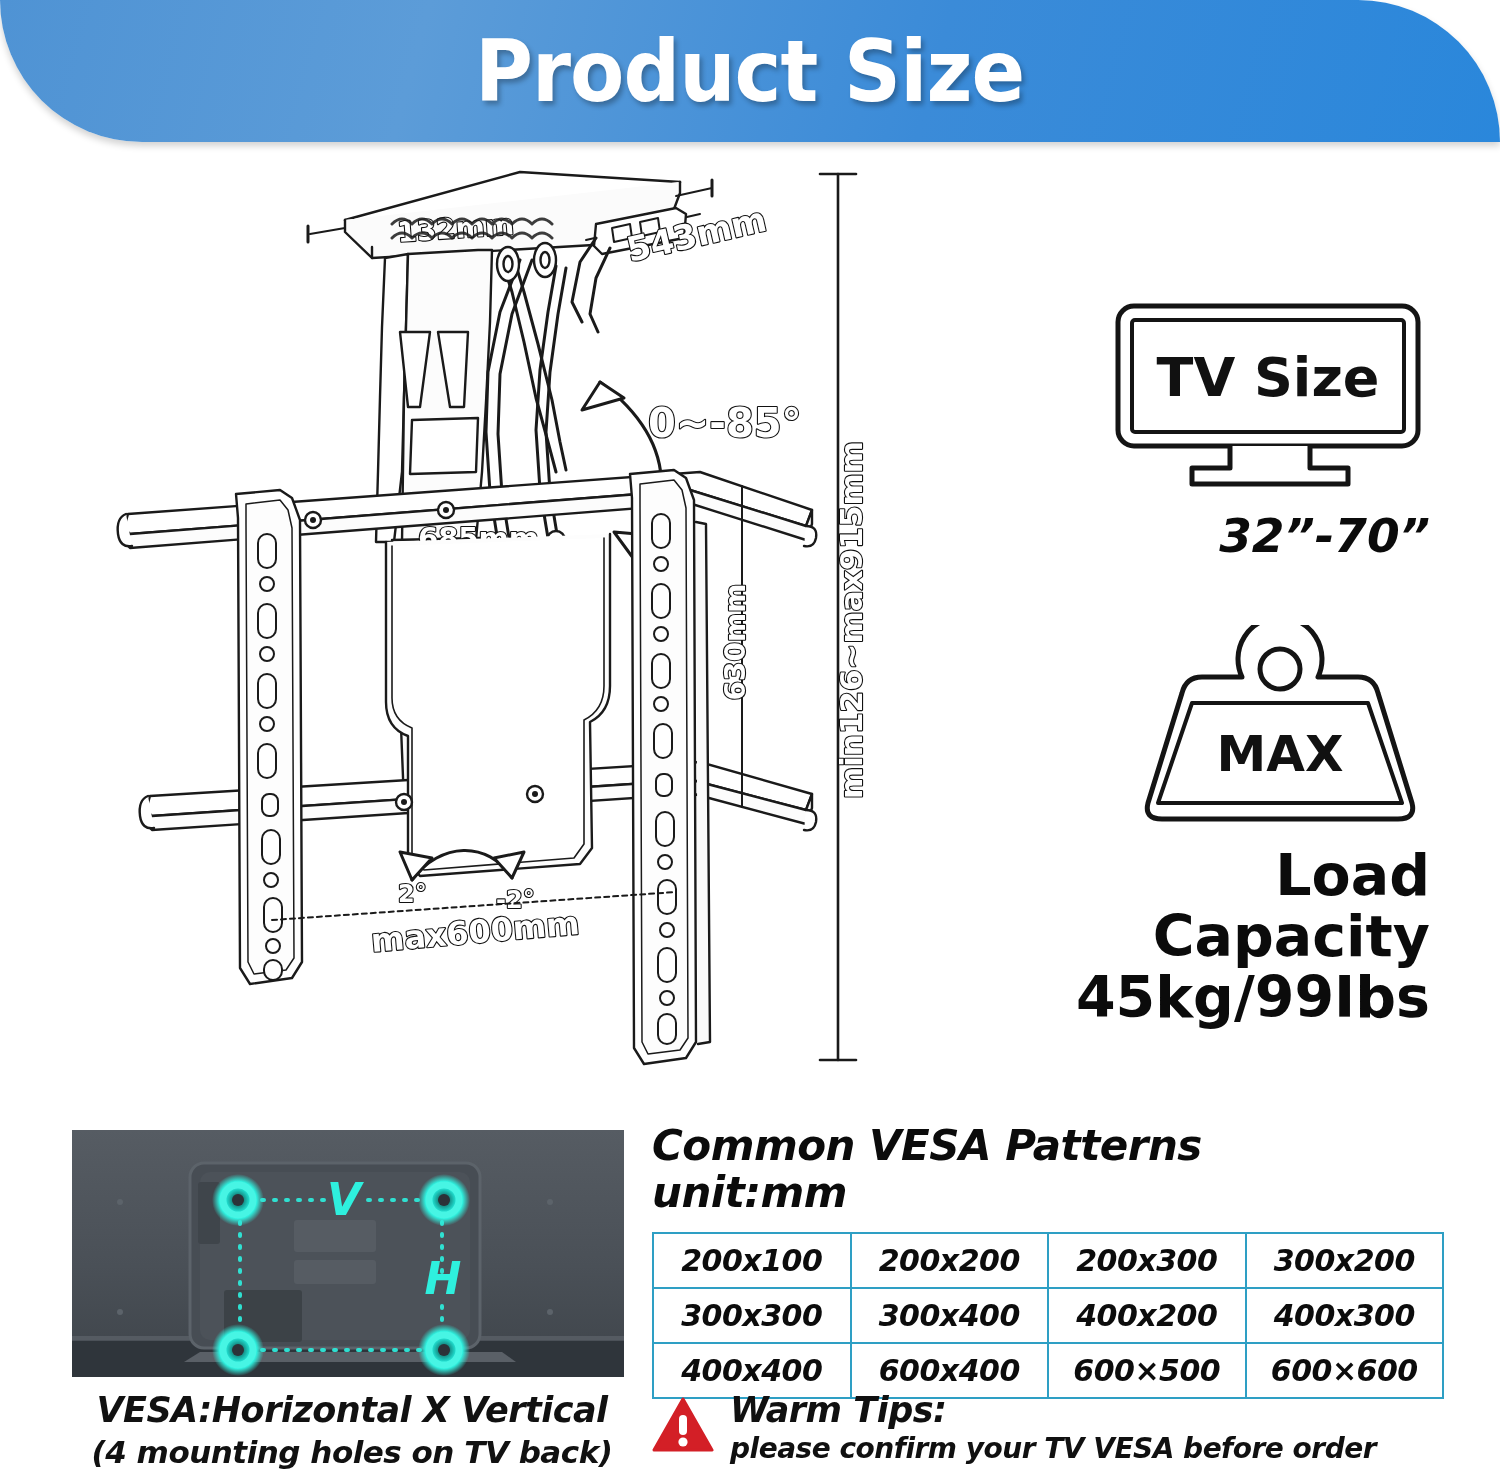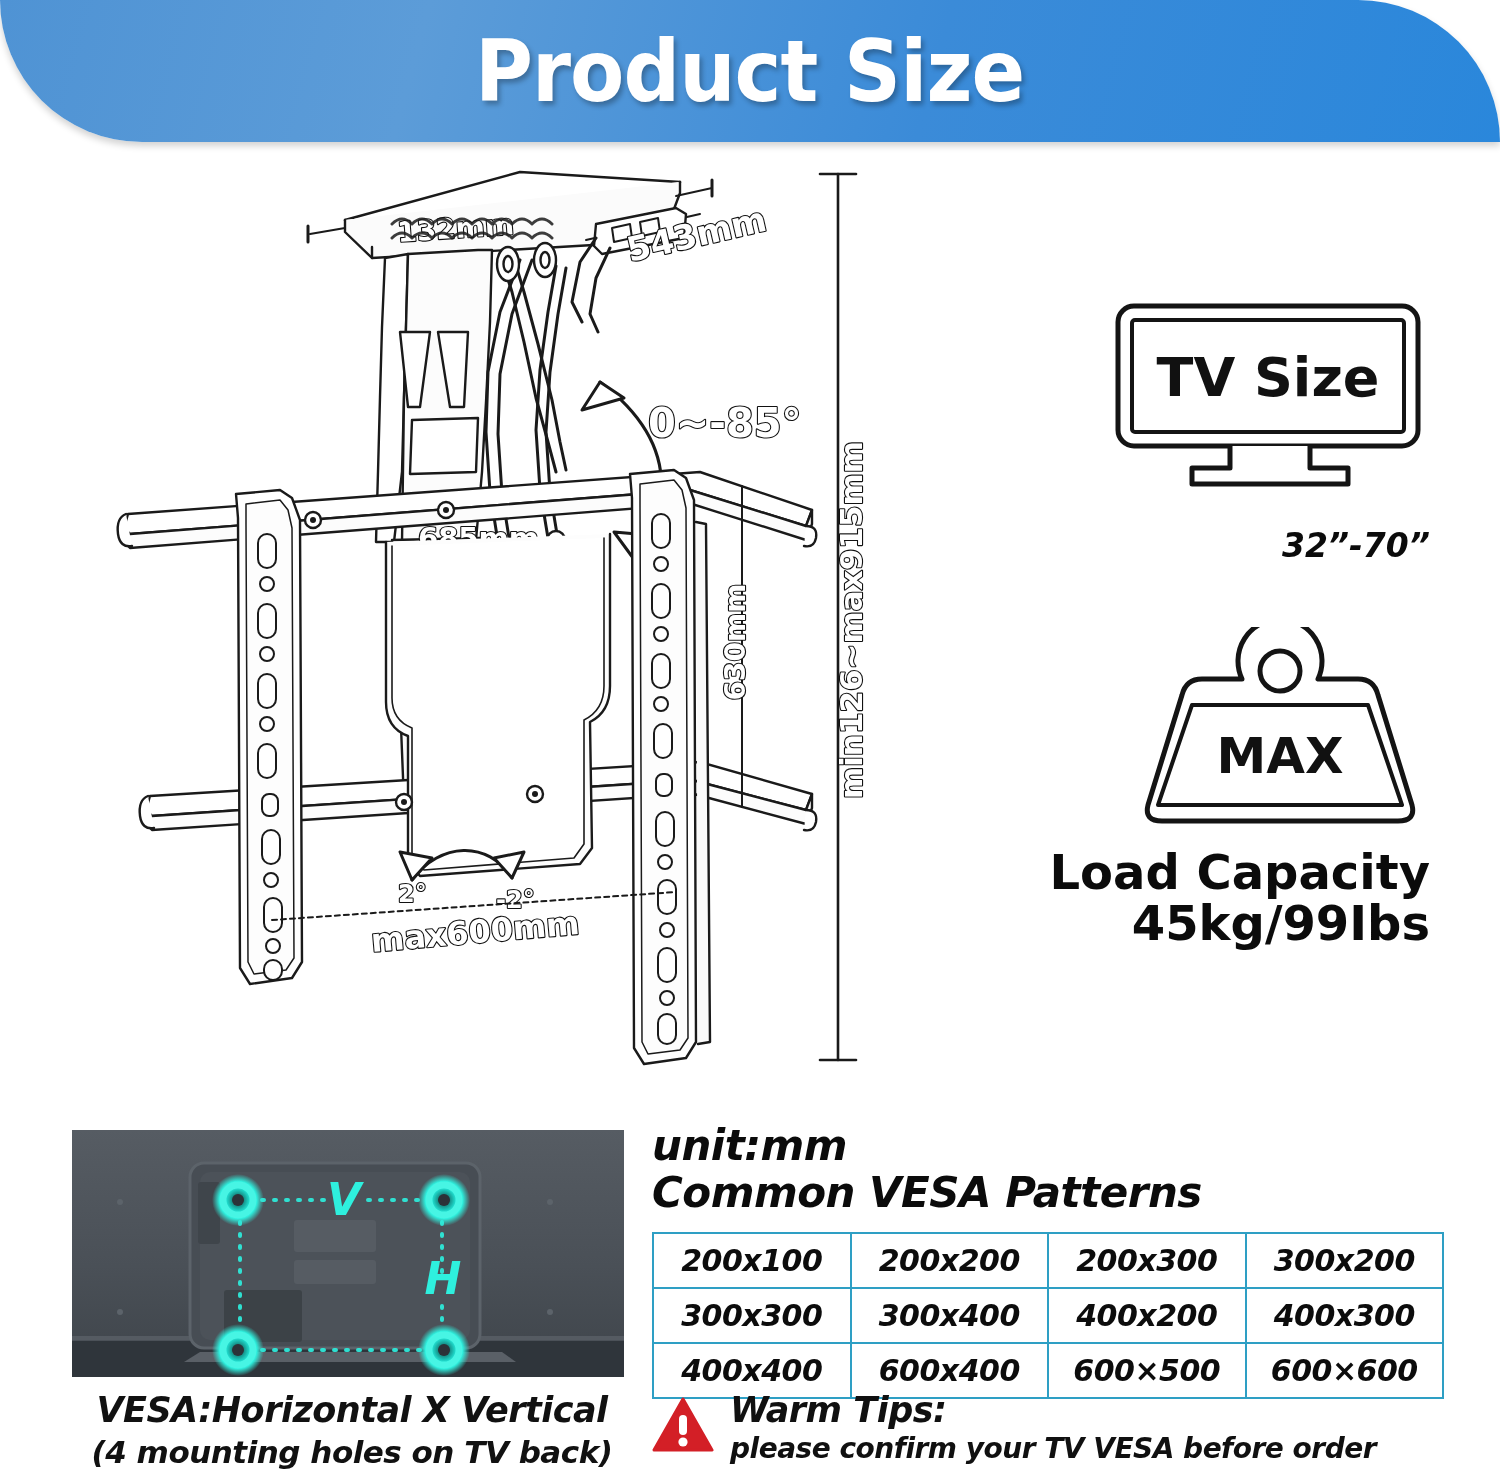--- a/index.html
+++ b/index.html
@@ -60,29 +60,29 @@
     position: absolute;
     left: 1030px;
     top: 300px;
     width: 400px;
   }
   .feature-block { text-align: right; }
   .feature-caption {
     font-family: "DejaVu Sans", sans-serif;
     font-weight: bold;
     font-style: italic;
-    font-size: 33px;
+    font-size: 47px;
     color: #0b0b0b;
-    margin-top: 32px;
+    margin-top: 14px;
     letter-spacing: 0px;
   }
   .feature-caption-2 {
     font-family: "DejaVu Sans", sans-serif;
     font-weight: bold;
-    font-size: 48px;
+    font-size: 57px;
     color: #0b0b0b;
     line-height: 1.07;
     margin-top: 16px;
   }
   .spacer-features { height: 62px; }
 
   
   .bottom {
     position: absolute;
     left: 0;
@@ -466,22 +466,22 @@
       </div>
     </div>
 
     <div class="vesa-caption">
       <div class="line1">VESA:Horizontal X Vertical</div>
       <div class="line2">(4 mounting holes on TV back)</div>
     </div>
 
     <div class="vesa-block">
       <div class="vesa-title">
+        <div>Common VESA Patterns</div>
         <div>unit:mm</div>
-        <div>Common VESA Patterns</div>
       </div>
       <table class="vesa-table">
         <tbody>
           <tr>
             <td>200x100</td>
             <td>200x200</td>
             <td>200x300</td>
             <td>300x200</td>
           </tr>
           <tr>

